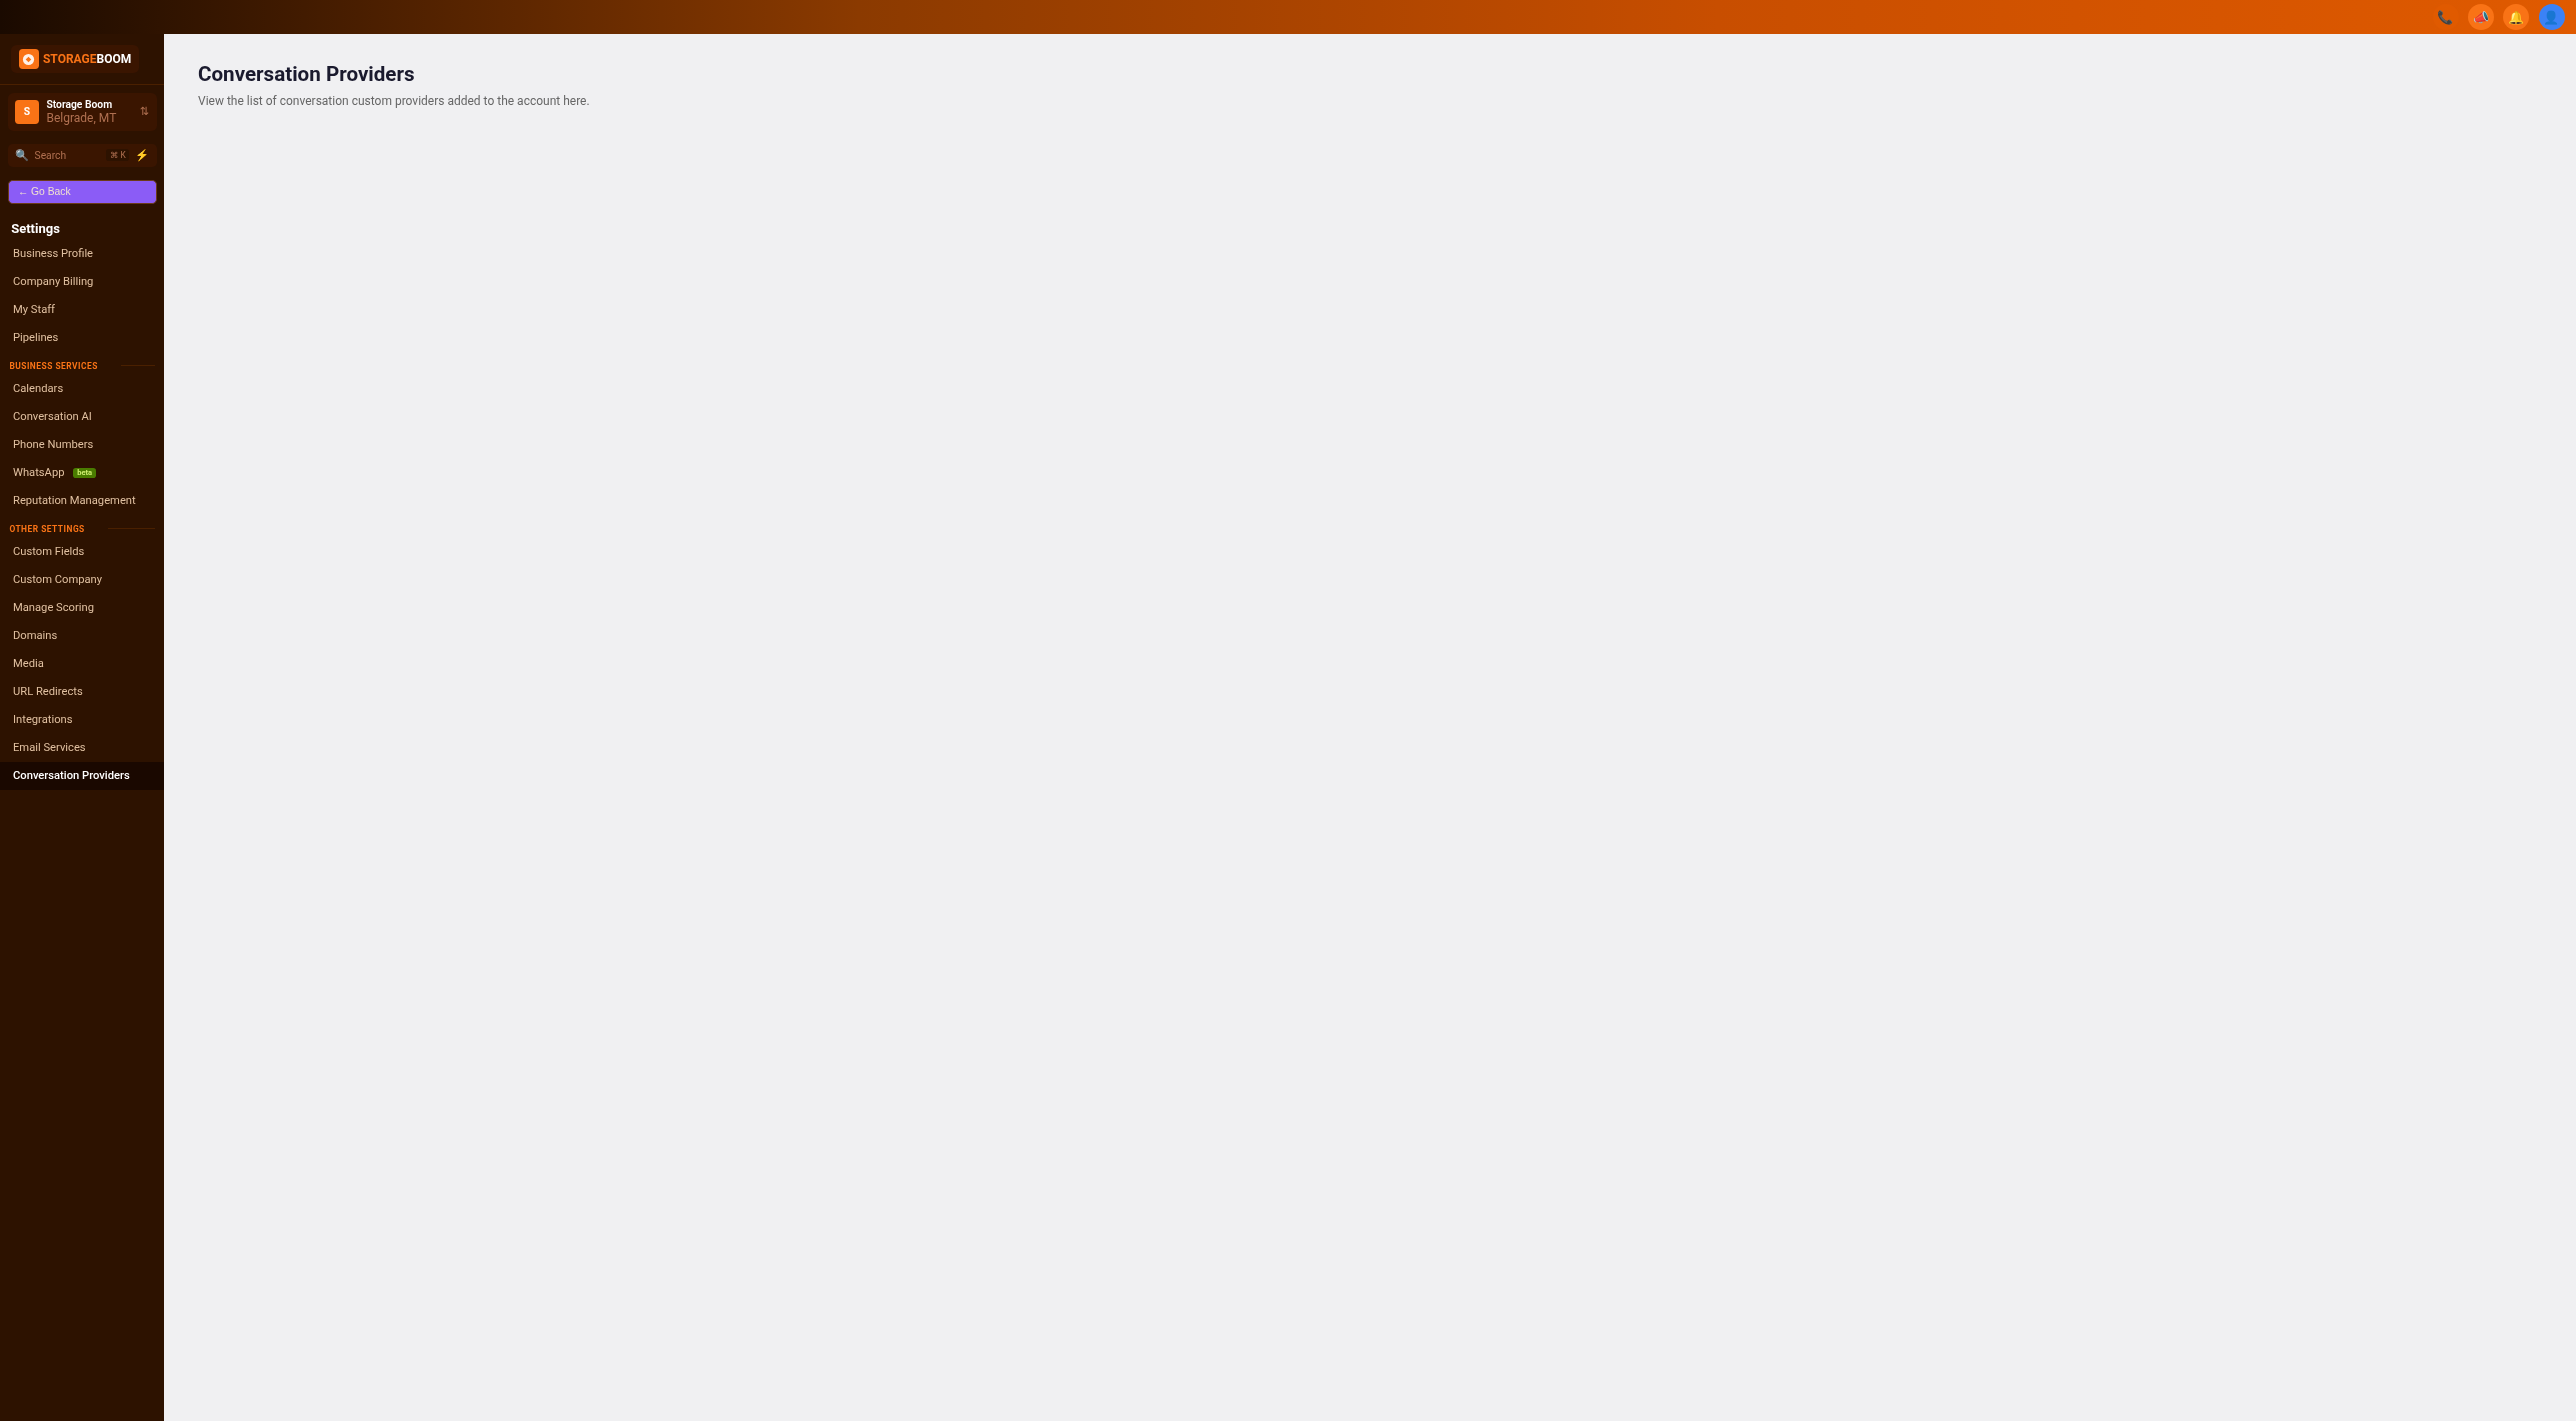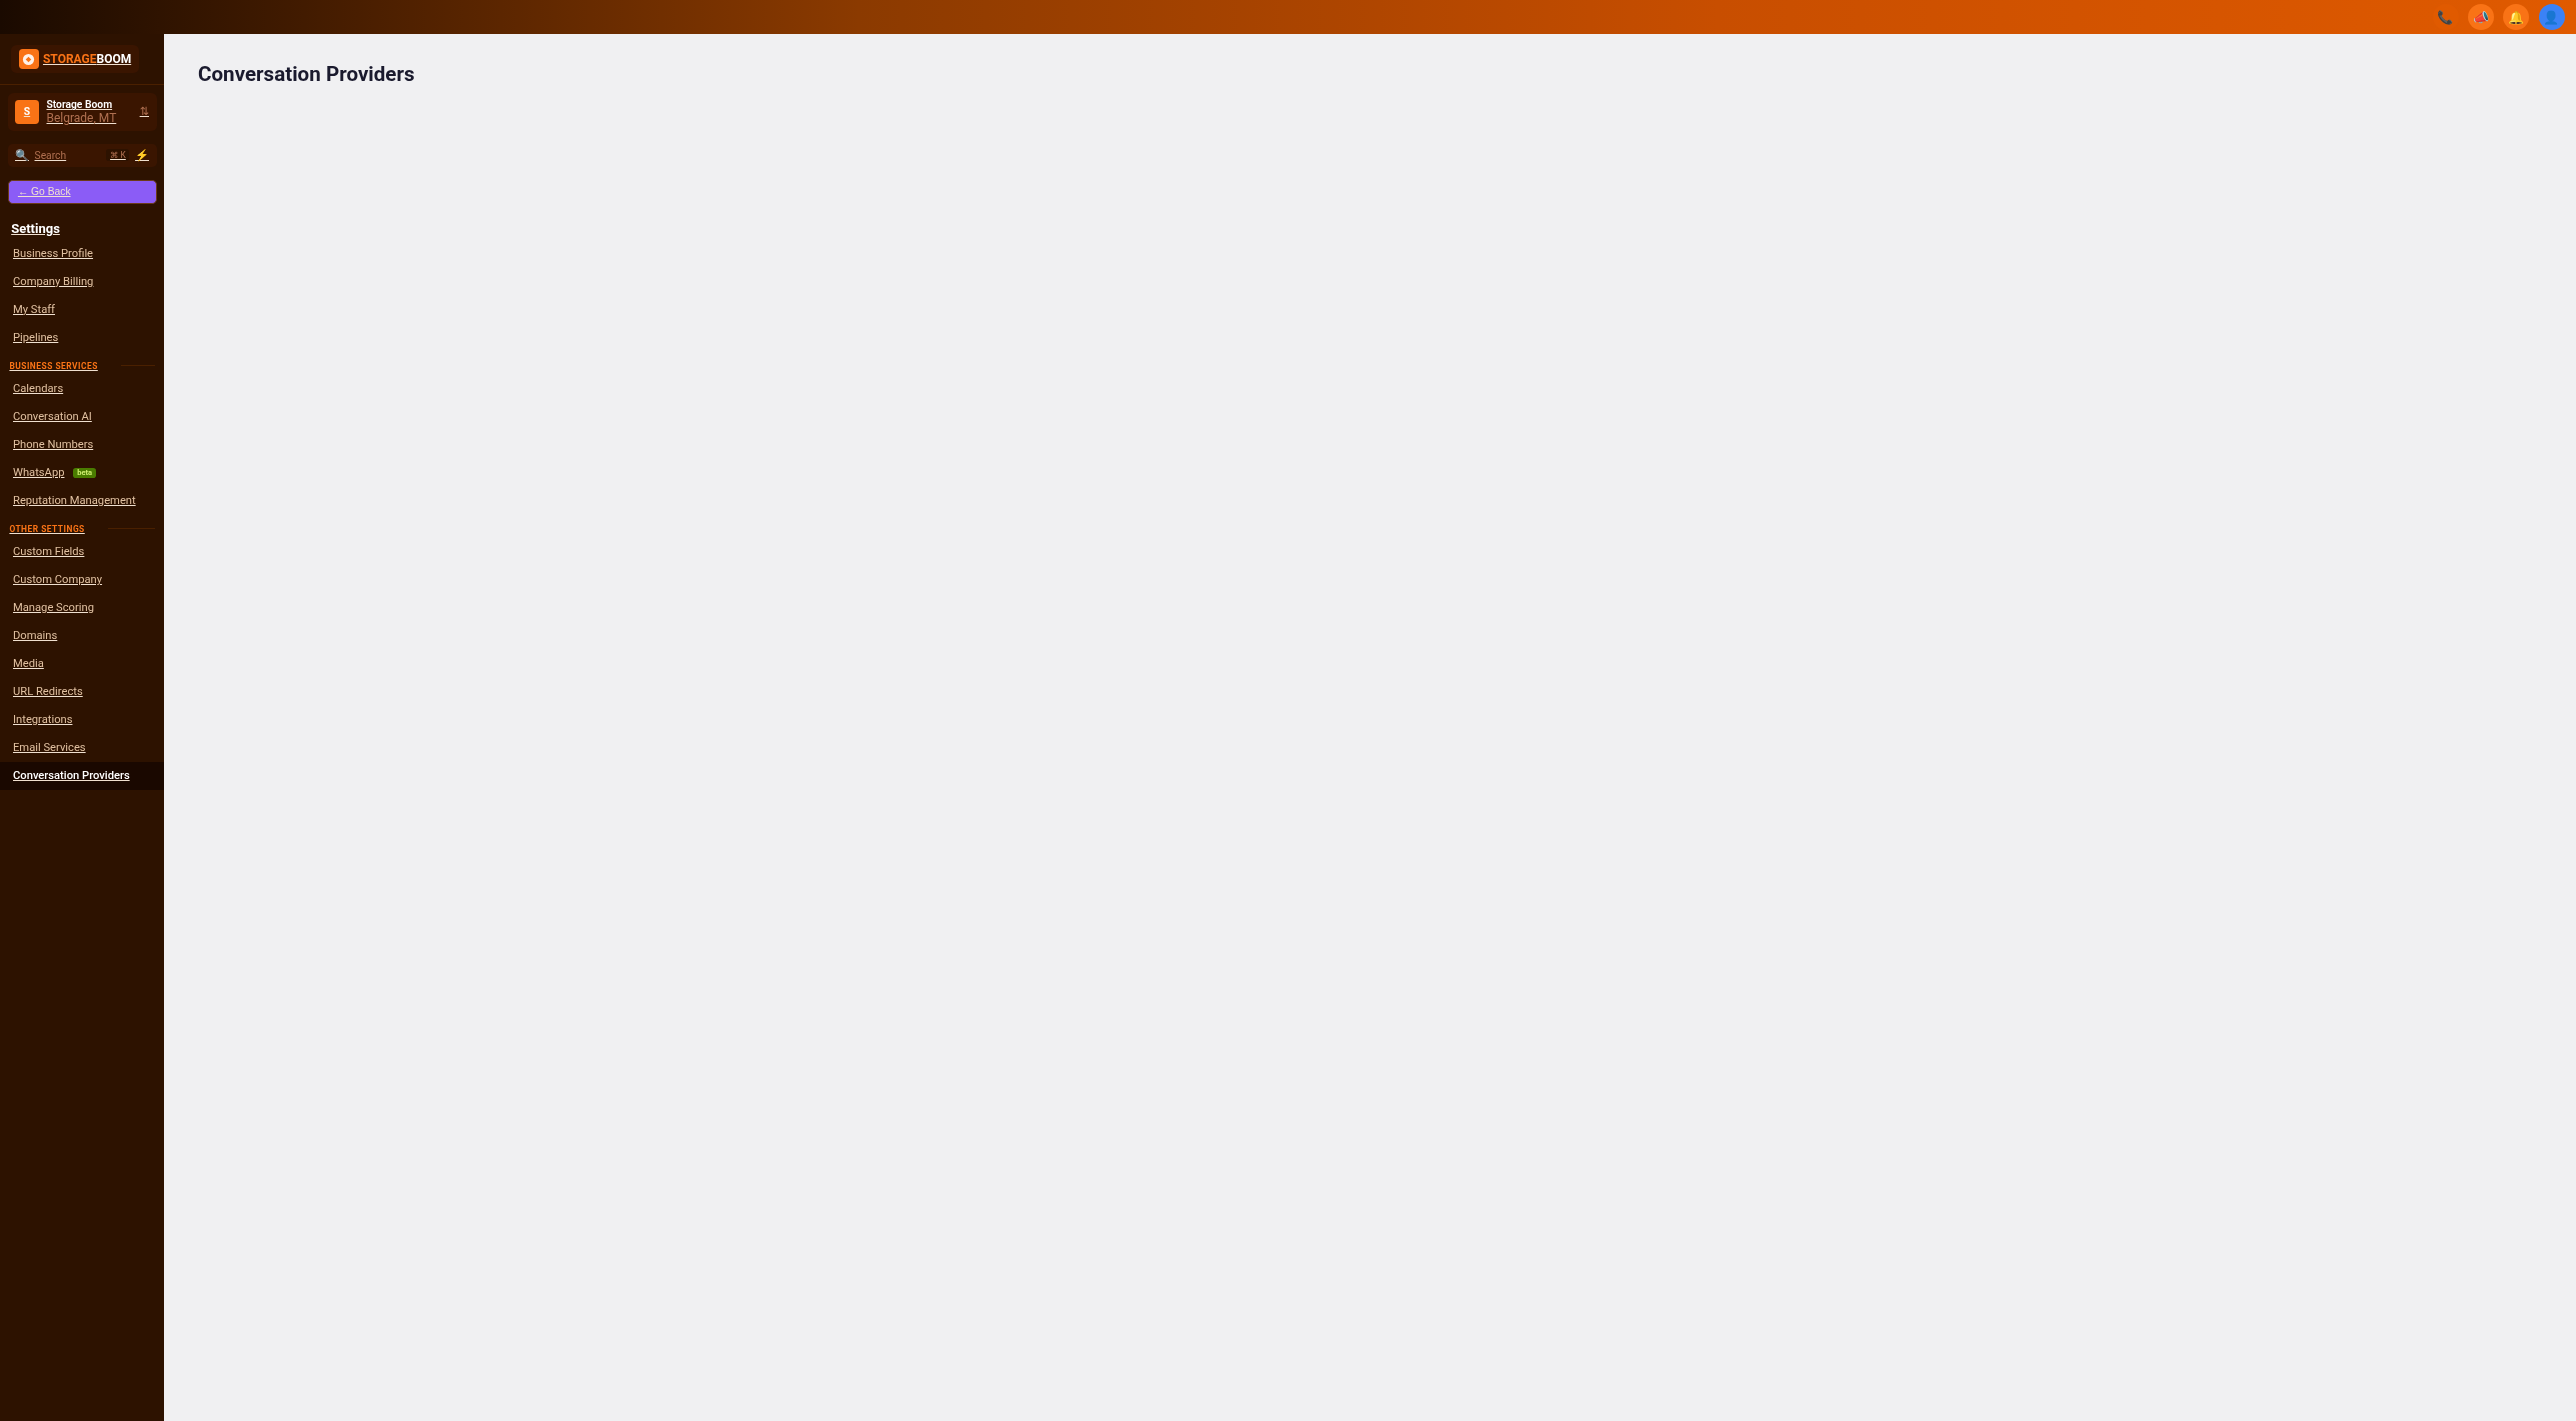--- a/index.html
+++ b/index.html
@@ -35,21 +35,20 @@
       width: 164px;
       min-width: 164px;
       background: #2d1200;
       color: #f0e0d0;
       display: flex;
       flex-direction: column;
       height: 100vh;
       padding-top: 34px;
       overflow-y: auto;
       overflow-x: hidden;
-      text-decoration: underline;
     }
 
     .sidebar-logo {
       padding: 11.2px 11.2px;
       border-bottom: 0.9px solid #4a2000;
       display: flex; align-items: center;
     }
     .logo-box {
       background: #3a1500;
       border-radius: 5.6px;
@@ -281,15 +280,16 @@
     <div class="nav-item">URL Redirects</div>
     <div class="nav-item">Integrations</div>
     <div class="nav-item">Email Services</div>
     <div class="nav-item active">Conversation Providers</div>
   </div>
 
 </div>
 
 <div class="main-content">
   <h1 class="page-title">Conversation Providers</h1>
+  <p class="page-subtitle">View the list of conversation custom providers added to the account here.</p>
   <div class="content-area"></div>
 </div>
 
 
 </body></html>

